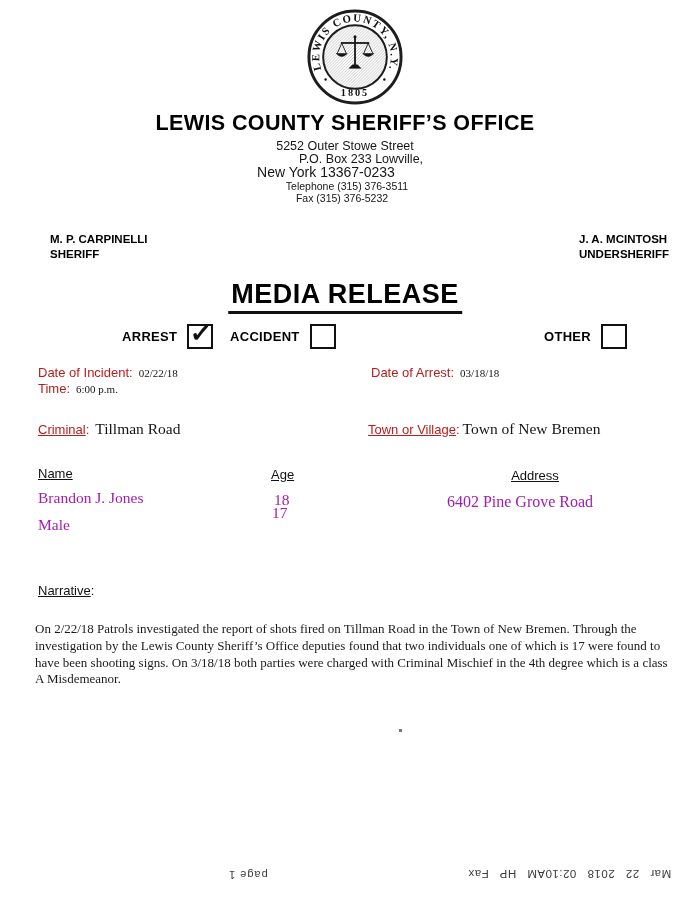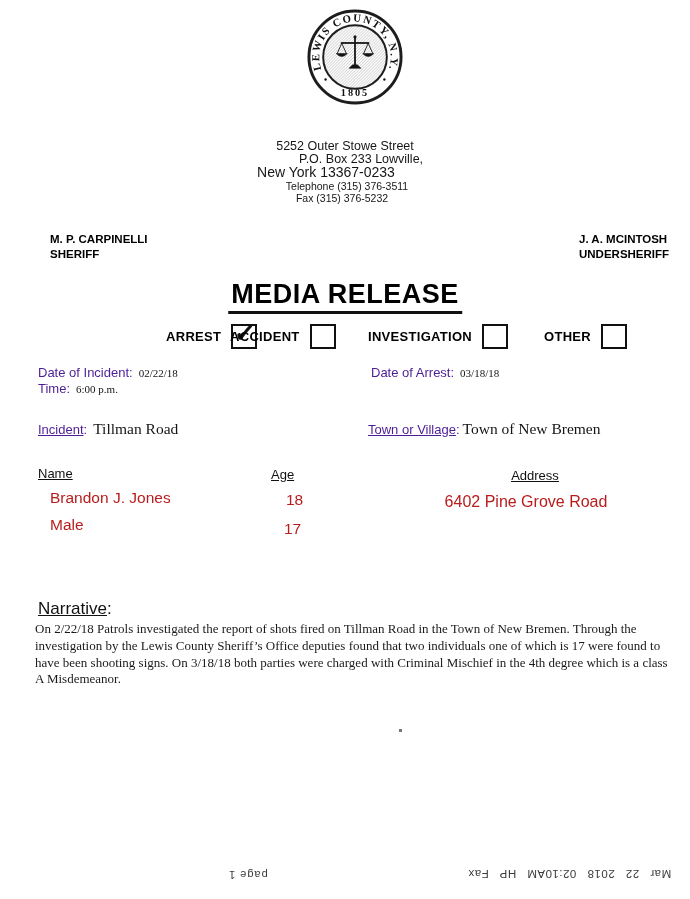--- a/index.html
+++ b/index.html
@@ -37,50 +37,50 @@
   .cb-item { position:absolute; top:324px; display:flex; align-items:center; }
   .cb-label { font-size:13px; font-weight:bold; color:#000; letter-spacing:0.3px; }
   .cb-box {
     width:26px; height:25px; border:2.5px solid #111; margin-left:10px;
     position:relative; background:#fff;
   }
   .cb-box .check {
     position:absolute; left:1px; top:-6px; font-size:26px; font-weight:bold;
     color:#111; transform:rotate(3deg); line-height:26px;
   }
-  .cb-arrest { left:122px;margin-left:44px; } .cb-accident { left:230px; }
+  .cb-arrest { left:122px; } .cb-accident { left:230px; }
   .cb-investigation { left:368px; } .cb-other { left:520px;margin-left:24px; }
 
   
-  .flabel { font-family:"Liberation Sans", sans-serif; font-size:13px; color:#4c1d95; }
+  .flabel { font-family:"Liberation Sans", sans-serif; font-size:13px; color:#b91c1c; }
   .fvalue { font-family:"Liberation Serif", serif; font-size:11px; color:#141414; }
   .fvalue.big { font-size:15.5px; }
   .u { text-decoration:underline; }
   .row { position:absolute; white-space:nowrap; }
   .r-incident { left:38px; top:363px; }
   .r-time     { left:38px; top:379px; }
   .r-arrest   { left:371px; top:363px; }
   .r-location { left:38px; top:420px; }
   .r-town     { left:368px; top:420px; }
   .gap6 { display:inline-block; width:6px; }
 
   
   .th { position:absolute; font-size:13px; color:#111; text-decoration:underline; }
   .th-name { left:38px; top:466px; }
   .th-age  { left:271px; top:467px; }
   .th-address { left:0; right:0; top:468px; text-align:center; transform:translateX(190px); }
-  .td { position:absolute; font-family:Liberation Sans, sans-serif; font-size:15.5px; color:#b91c1c;margin-left:12px; }
+  .td { position:absolute; font-family:Liberation Serif, serif; font-size:15.5px; color:#a21caf; }
   .td-name1 { left:38px; top:489px; }
   .td-age1  { left:274px; top:491px;text-align:center; }
   .td-addr1 { left:0; right:0; top:493px; text-align:center; transform:translateX(175px); font-size:16px; }
   .td-name2 { left:38px; top:516px; }
-  .td-age2  { left:272px; top:520px; }
+  .td-age2  { left:272px; top:504px; }
 
   
-  .narr-label { position:absolute; left:38px; top:599px; font-size:17px; color:#111; }
+  .narr-label { position:absolute; left:38px; top:583px; font-size:13px; color:#111; }
   .narr-text {
     position:absolute; left:35px; top:621px; width:638px;
     font-family:"Liberation Serif", serif; font-size:13px; line-height:16.8px;
     color:#1a1a1a; text-align:left;
   }
 
   .speck { position:absolute; left:399px; top:729px; width:3px; height:3px; background:#777; }
 
   
   .foot { position:absolute; transform:rotate(180deg); color:#3a3a3a; }
@@ -113,20 +113,21 @@
       <path d="M30.8,46.5 Q36.5,52.5 42.2,46.5 Z" stroke-width="0.6"></path>
       <path d="M63.5,36 L58.8,46.5 M63.5,36 L68.2,46.5" fill="none" stroke-width="0.9"></path>
       <path d="M57.8,46.5 Q63.5,52.5 69.2,46.5 Z" stroke-width="0.6"></path>
       <path d="M44,61.5 L56,61.5 L52.5,58 L47.5,58 Z" stroke-width="0.6"></path>
     </g>
     <circle cx="20" cy="73" r="1.2" fill="#111"></circle>
     <circle cx="80" cy="73" r="1.2" fill="#111"></circle>
     <text x="50" y="90" text-anchor="middle" font-family="Liberation Serif, serif" font-size="10.5" font-weight="bold" letter-spacing="2" fill="#111">1805</text>
   </svg>
 
+  <div class="office-name">LEWIS COUNTY SHERIFF’S OFFICE</div>
   <div class="addr addr1">5252 Outer Stowe Street</div>
   <div class="addr addr2">P.O. Box 233 Lowville,</div>
   <div class="addr addr3">New York 13367-0233</div>
   <div class="addr tel">Telephone (315) 376-3511</div>
   <div class="addr fax">Fax (315) 376-5232</div>
 
   <div class="official left">
     <div>M. P. CARPINELLI</div>
     <div>SHERIFF</div>
   </div>
@@ -142,44 +143,38 @@
     <span class="cb-box checked">
         <span class="check">✓</span>
       </span>
   </div>
   <div class="cb-item cb-accident">
     <span class="cb-label">ACCIDENT</span>
     <span class="cb-box">
         <span class="check"></span>
       </span>
   </div>
-  <div class="cb-item cb-investigation">
-    <span class="cb-label">INVESTIGATION</span>
-    <span class="cb-box">
-        <span class="check"></span>
-      </span>
-  </div>
   <div class="cb-item cb-other">
     <span class="cb-label">OTHER</span>
     <span class="cb-box">
         <span class="check"></span>
       </span>
   </div>
 
   <div class="row r-incident">
     <span class="flabel">Date of Incident:</span><span class="gap6"></span><span class="fvalue">02/22/18</span>
   </div>
   <div class="row r-time">
     <span class="flabel">Time:</span><span class="gap6"></span><span class="fvalue">6:00 p.m.</span>
   </div>
   <div class="row r-arrest">
     <span class="flabel">Date of Arrest:</span><span class="gap6"></span><span class="fvalue">03/18/18</span>
   </div>
   <div class="row r-location">
-    <span class="flabel u">Incident</span><span class="flabel">:</span><span class="gap6"></span><span class="fvalue big">Tillman Road</span>
+    <span class="flabel u">Criminal</span><span class="flabel">:</span><span class="gap6"></span><span class="fvalue big">Tillman Road</span>
   </div>
   <div class="row r-town">
     <span class="flabel u">Town or Village</span><span class="flabel">:</span><span class="gap6" style="width:3px"></span><span class="fvalue big">Town of New Bremen</span>
   </div>
 
   <div class="th th-name">Name</div>
   <div class="th th-age">Age</div>
   <div class="th th-address"><span class="u">Address</span></div>
 
   <div class="td td-name1">Brandon J. Jones</div>

